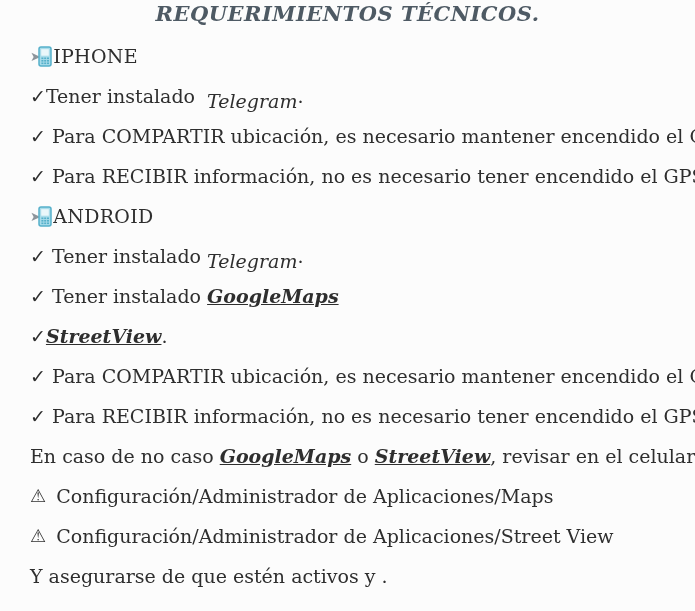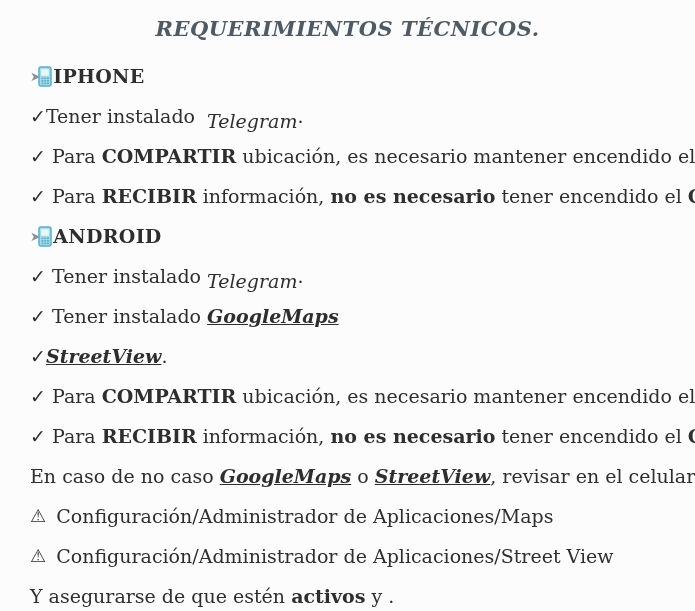--- a/index.html
+++ b/index.html
@@ -6,21 +6,21 @@
   body {
     width: 695px;
     height: 611px;
     background: var(--bg, #fcfcfc);
     font-family: "DejaVu Serif", "Liberation Serif", serif;
     color: var(--text, #2e2e2e);
     overflow: hidden;
     position: relative;
   }
   .doc-title {
-    margin: 15px;
+    margin: 0;
     padding-top: 1px;
     text-align: center;
     font-size: 21px;
     font-style: italic;
     font-weight: bold;
     letter-spacing: 0.5px;
     color: var(--title, #4e5a64);
     line-height: 25px;
   }
   .doc-body {
@@ -29,21 +29,21 @@
     padding-right: 10px;
   }
   .line {
     height: 40px;
     display: flex;
     align-items: center;
     font-size: 19px;
     white-space: pre;
     line-height: 1;
   }
-  .line .bold { font-weight: bold; }
+  .line .bold { font-weight: normal; }
   .line .italic { font-style: italic; margin-top: 11px; }
   .line .bolditalic { font-weight: bold; font-style: italic; text-decoration: underline; }
   .line.heading { font-weight: bold; letter-spacing: 0.3px; }
   .check-icon {
     font-family: "DejaVu Sans", sans-serif;
     font-size: 19px;
     color: var(--text, #2e2e2e);
   }
   .warning-icon {
     font-family: "DejaVu Sans", sans-serif;

